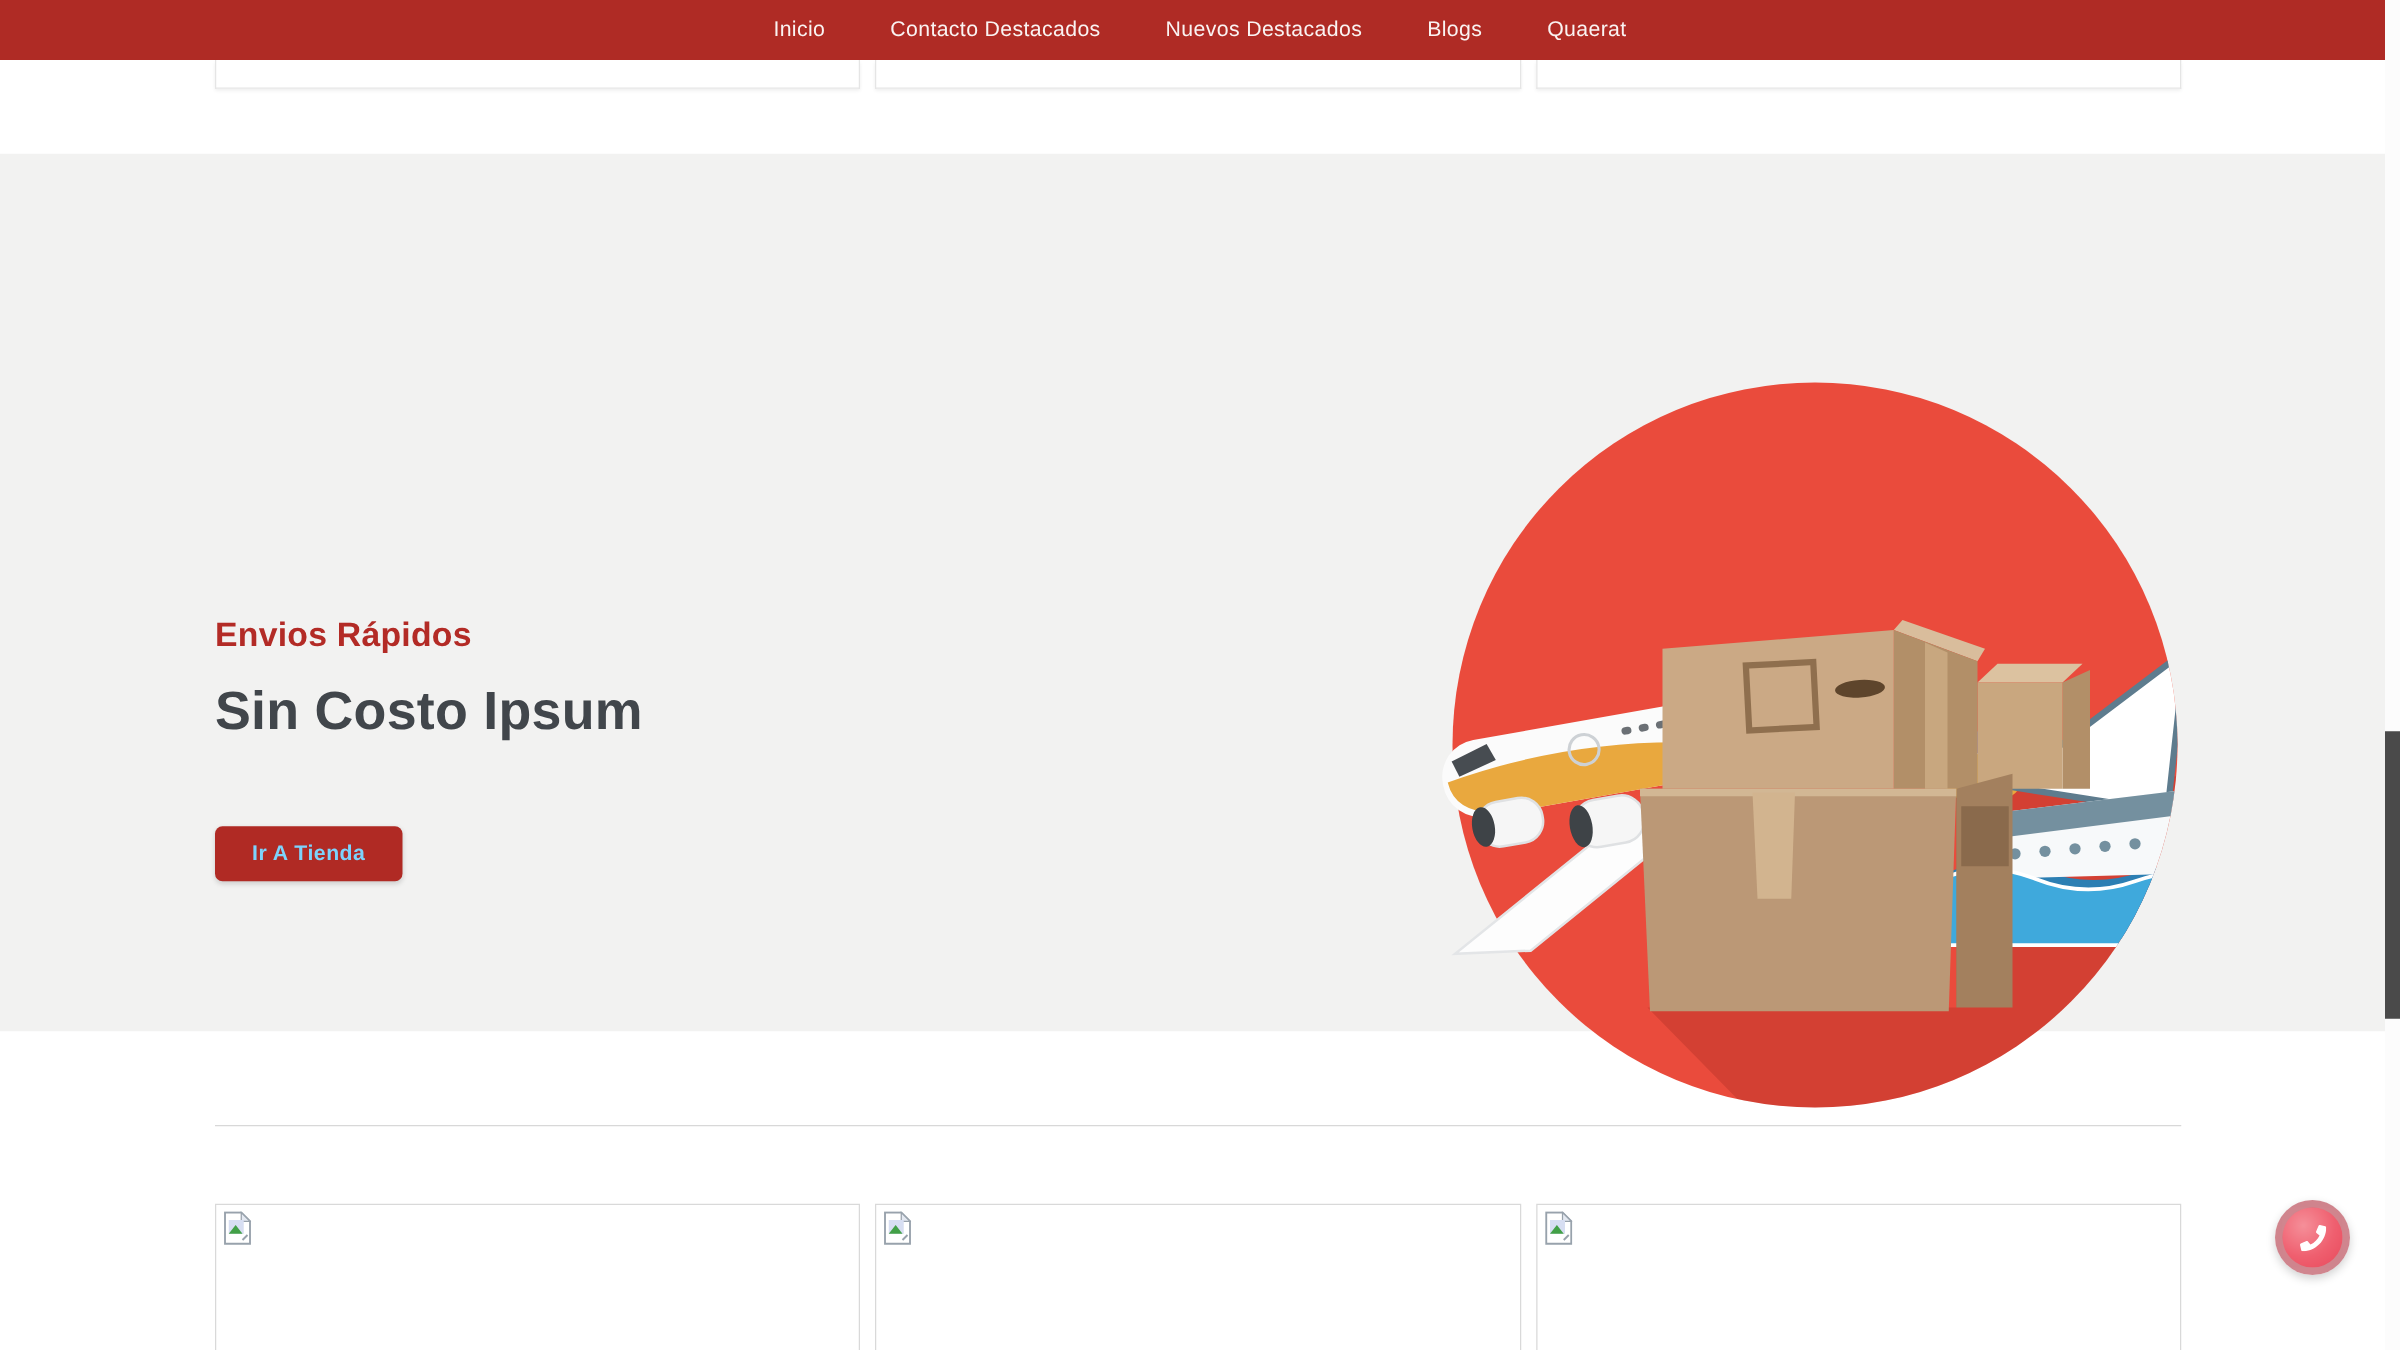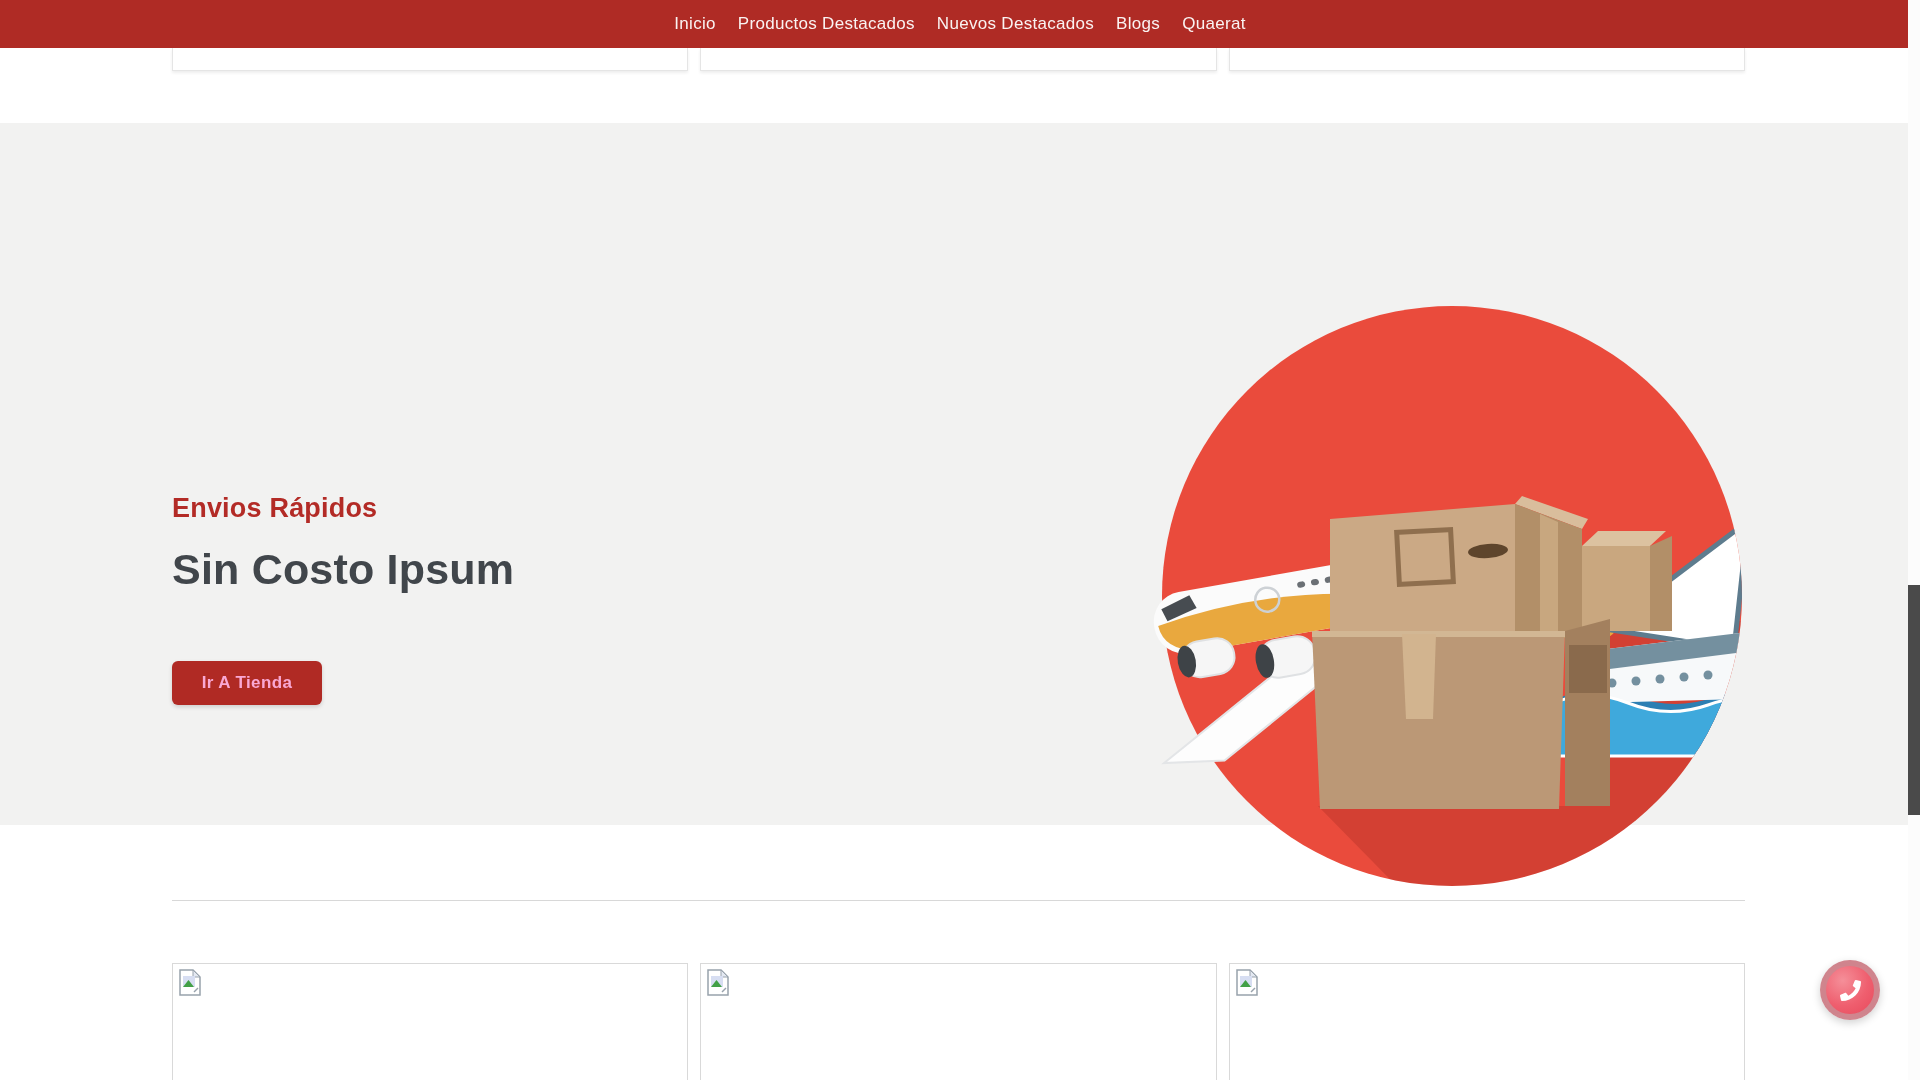--- a/index.html
+++ b/index.html
@@ -8,39 +8,39 @@
     --circle-red:#EA4B3C; --heading-dark:#3A4046; --thumb:#4A4A4A;
   }
   *{margin:0;padding:0;box-sizing:border-box;}
   html,body{width:1920px;height:1080px;}
   body{font-family:"Liberation Sans",sans-serif;background:#fff;}
   .screen{position:relative;width:1920px;height:1080px;overflow:hidden;background:#fff;}
 
   
   .nav{position:absolute;left:0;top:0;width:1920px;height:48px;background:var(--nav-red);
        display:flex;align-items:center;justify-content:center;z-index:30;}
-  .nav ul{display:flex;list-style:none;gap:22px;}
+  .nav ul{display:flex;list-style:none;gap:52px;}
   .nav li{color:#FAF3F2;font-size:17px;letter-spacing:.3px;cursor:pointer;}
 
   
   .top-cards{position:absolute;left:172px;top:48px;width:1573px;height:23px;
              display:flex;gap:12px;z-index:5;}
   .top-cards .cut-card{flex:1;background:#fff;border:1px solid #E5E5E5;border-top:none;
              box-shadow:0 2px 3px rgba(0,0,0,.07);}
 
   
   .hero{position:absolute;left:0;top:123px;width:1920px;height:702px;background:var(--section-gray);}
   .hero-eyebrow{position:absolute;left:172px;top:370px;font-size:27px;font-weight:700;
                 color:var(--accent-red);letter-spacing:.2px;}
   .hero-title{position:absolute;left:172px;top:422px;font-size:43px;font-weight:700;
               color:var(--title-dark);letter-spacing:.2px;}
   .hero-desc{position:absolute;left:172px;top:497px;width:1010px;font-size:17px;
              color:var(--body-gray);letter-spacing:.2px;line-height:22px;}
   .hero-btn{position:absolute;left:172px;top:538px;width:150px;height:44px;border:none;
-            background:var(--btn-red);color:#f9a8d4;font-family:"Liberation Sans",sans-serif;
+            background:var(--btn-red);color:#7dd3fc;font-family:"Liberation Sans",sans-serif;
             font-size:17px;font-weight:700;letter-spacing:.4px;border-radius:6px;cursor:pointer;
             box-shadow:0 2px 4px rgba(0,0,0,.15);}
   .hero-illustration{position:absolute;left:1150px;top:178px;width:594px;height:594px;}
 
   
   .blogs-line{position:absolute;left:172px;top:900px;width:1573px;height:1px;background:#D8D8D8;}
   .blogs-heading-box{position:absolute;left:50%;top:869px;transform:translateX(-50%);
         background:#fff;border:1px solid #E2E2E2;padding:11px 47px;z-index:6;}
   .blogs-heading-box h2{font-size:30px;font-weight:700;color:var(--heading-dark);letter-spacing:.5px;white-space:nowrap;}
   .blog-cards{position:absolute;left:172px;top:963px;width:1573px;display:flex;gap:12px;}
@@ -59,21 +59,21 @@
   .scroll-thumb{position:absolute;right:0;top:585px;width:12px;height:230px;background:var(--thumb);cursor:pointer;}
 </style>
 </head>
 <body>
 
 <div class="screen">
 
   <nav class="nav">
     <ul>
       <li>Inicio</li>
-      <li>Productos Destacados</li>
+      <li>Contacto Destacados</li>
       <li>Nuevos Destacados</li>
       <li>Blogs</li>
       <li>Quaerat</li>
     </ul>
   </nav>
 
   <div class="top-cards">
     <div class="cut-card"></div>
     <div class="cut-card"></div>
     <div class="cut-card"></div>

